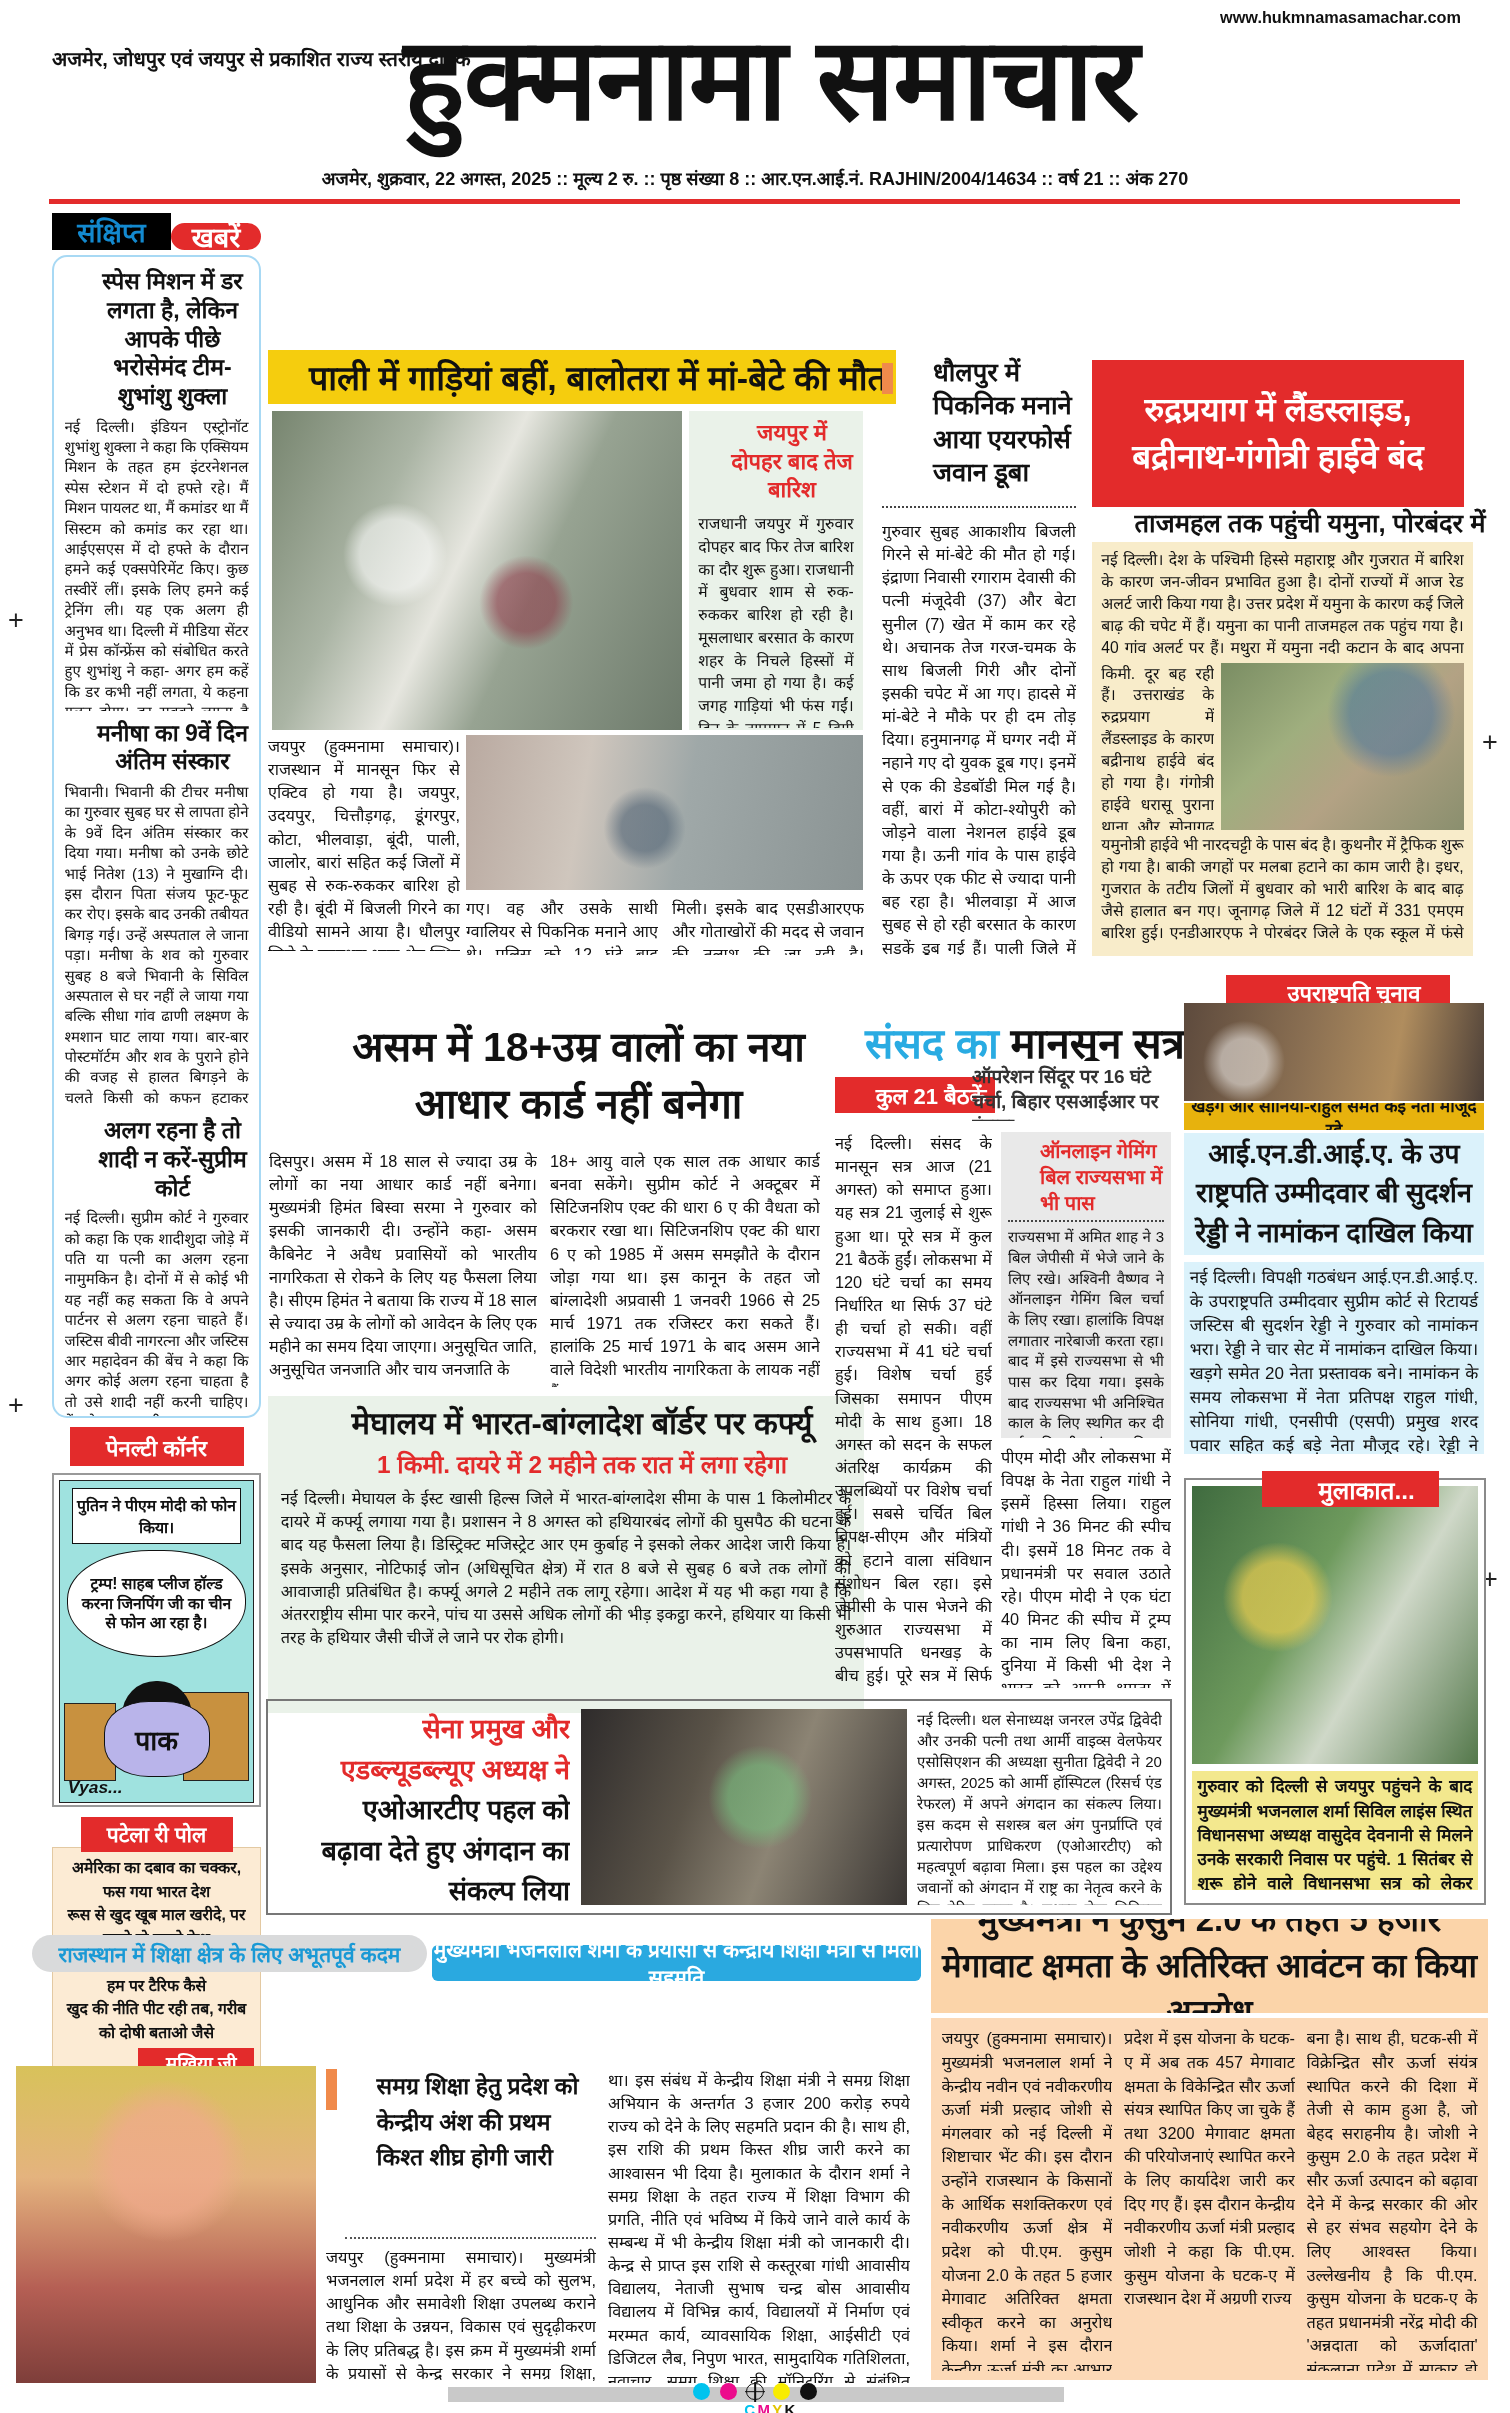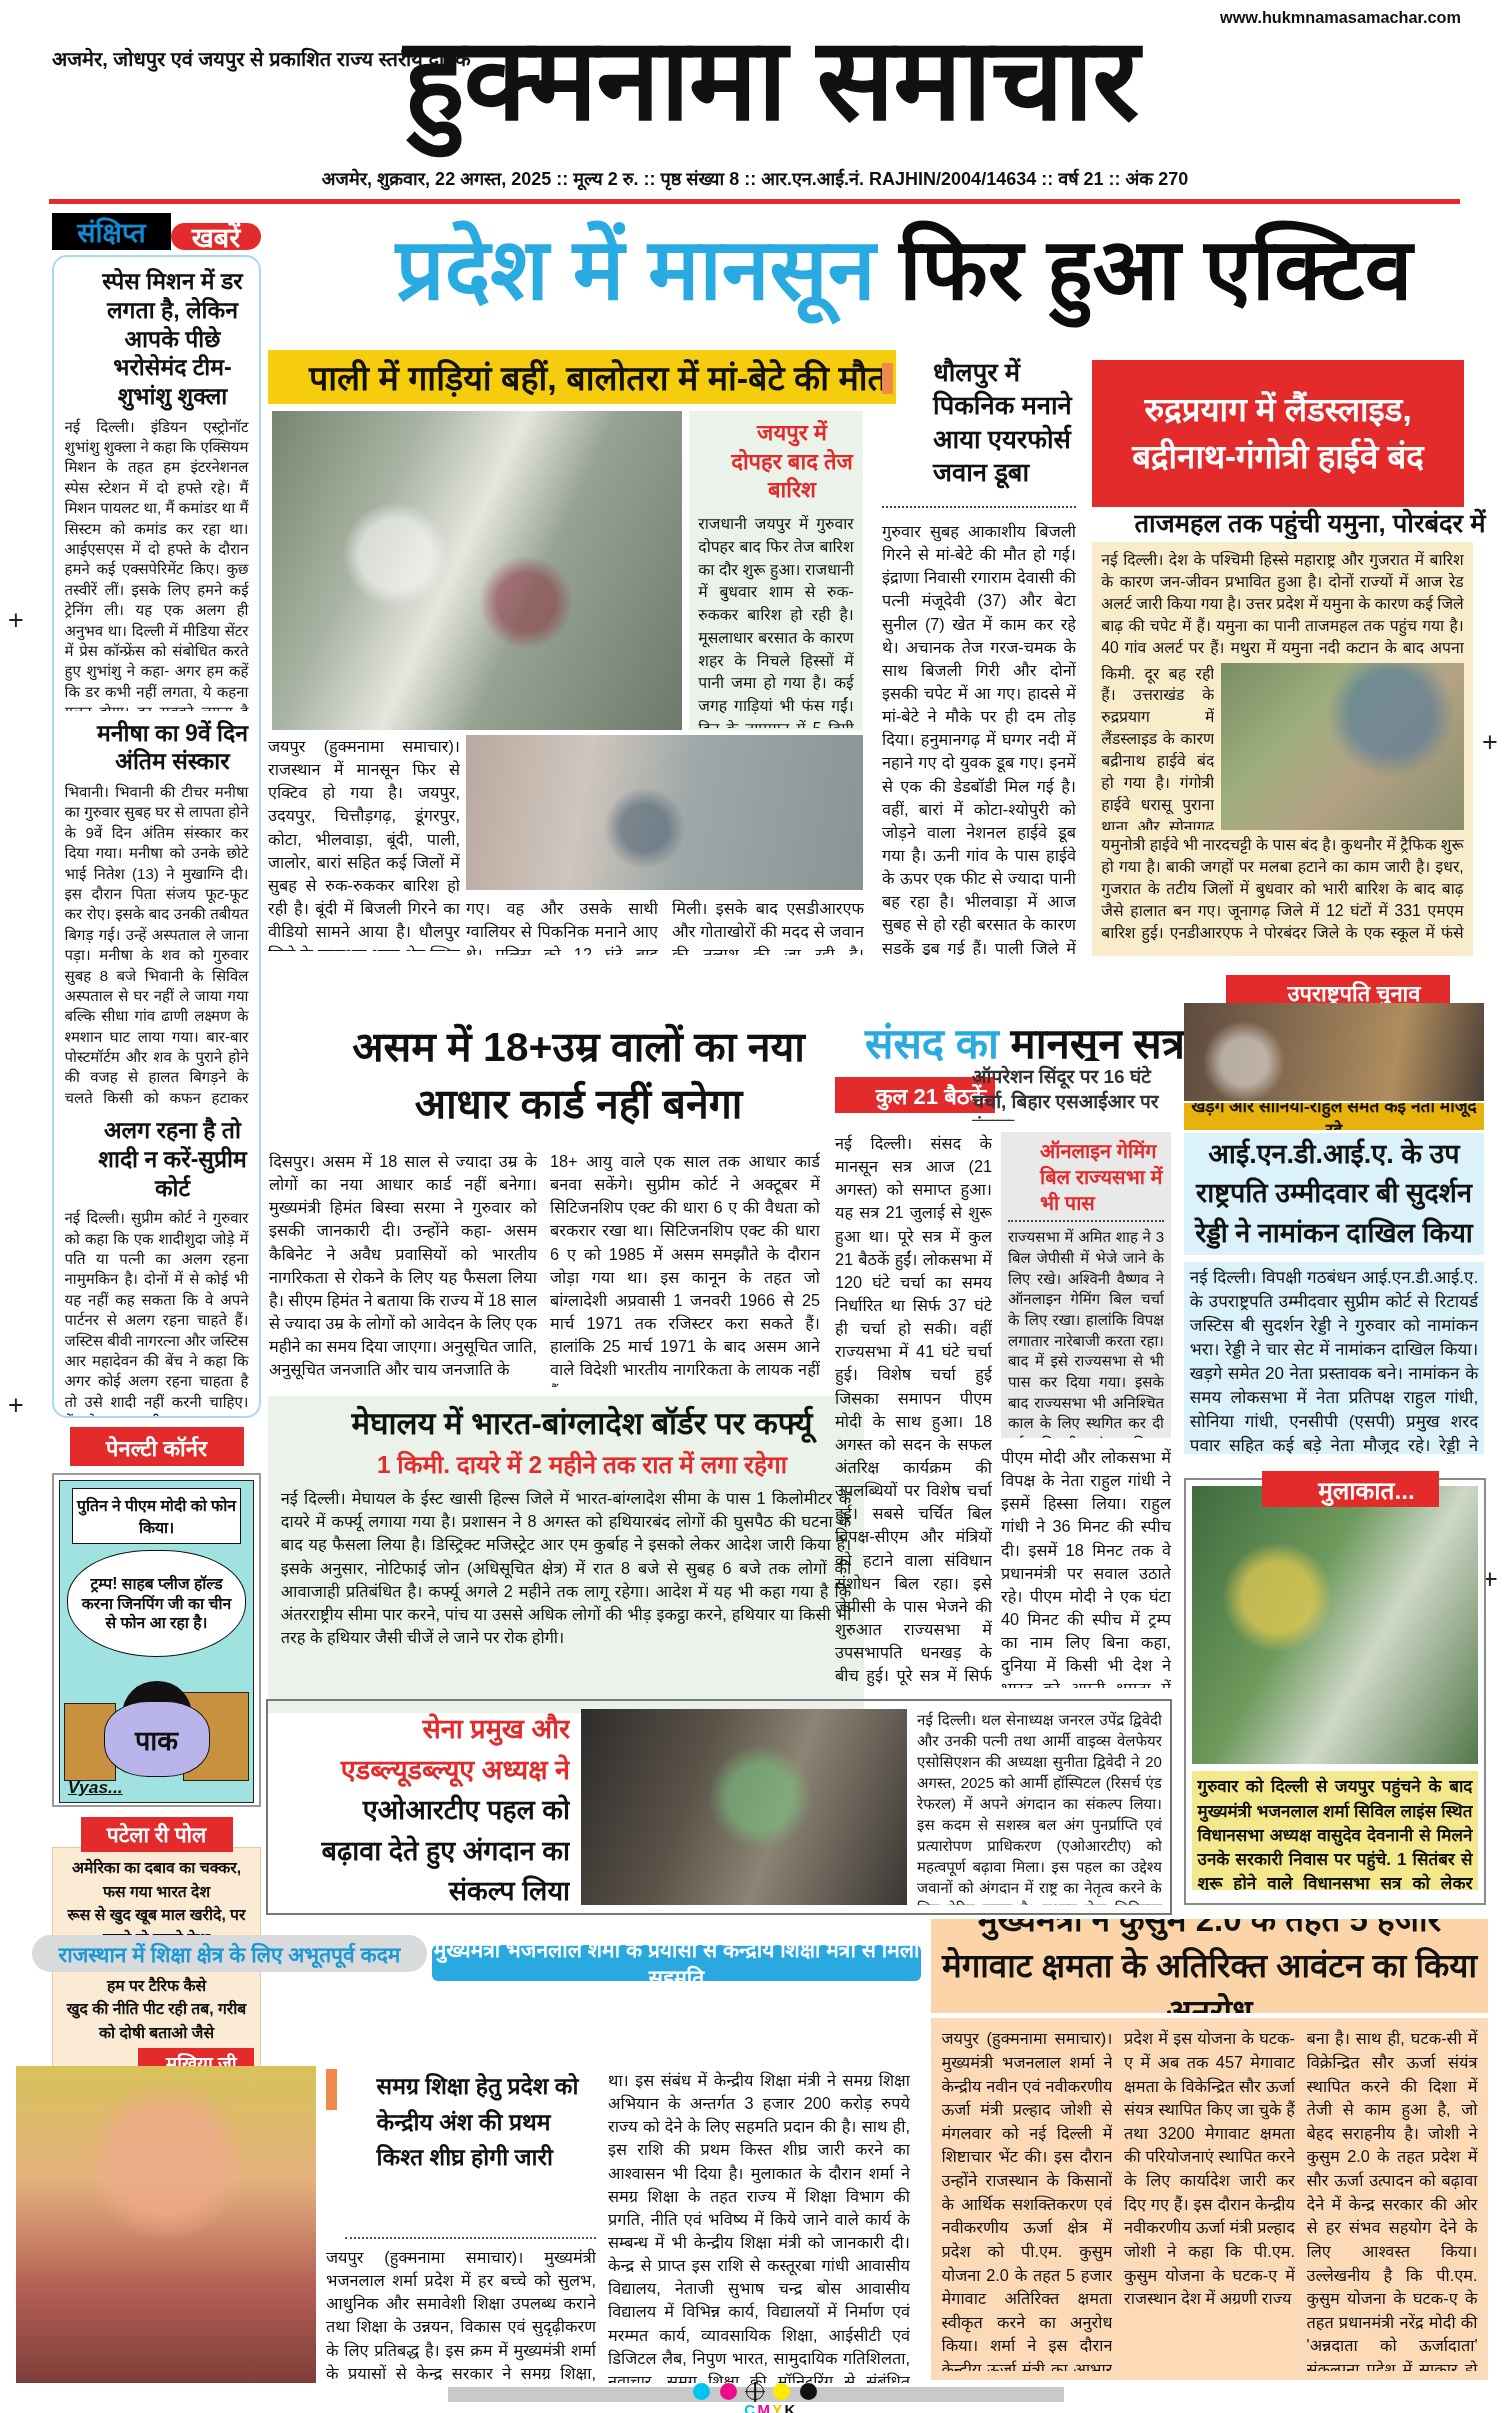--- a/index.html
+++ b/index.html
@@ -72,36 +72,33 @@
     <div style="margin-top:7px;height:334px;border:2.3px solid #999;background:#fff;padding:4.7px;box-sizing:border-box;">
       <div style="position:relative;height:100%;background:#9fe2df;border:1.2px solid #222;overflow:hidden;">
         <div class="abs ctr" style="top:7px;left:12.8px;right:12.8px;height:54px;background:#fff;border:1.2px solid #111;font-size:15.7px;font-weight:800;display:flex;align-items:center;justify-content:center;padding:0 3.5px;">पुतिन ने पीएम मोदी को फोन किया।</div>
         <div class="abs ctr" style="top:69px;left:7px;right:7px;height:105px;background:#fff;border:1.7px solid #111;border-radius:46% 46% 50% 50%;font-size:15.7px;font-weight:800;display:flex;align-items:center;justify-content:center;padding:0 10.5px;line-height:1.25;">ट्रम्प! साहब प्लीज हॉल्ड करना जिनपिंग जी का चीन से फोन आ रहा है।</div>
         <div class="abs" style="bottom:21px;left:4.7px;width:50px;height:76px;background:#c8913f;border:1.7px solid #222;"></div>
         <div class="abs" style="bottom:21px;right:4.7px;width:64px;height:87px;background:#c8913f;border:1.7px solid #222;"></div>
         <div class="abs" style="bottom:87px;left:50%;transform:translateX(-50%);width:70px;height:34px;background:#111;border-radius:35px 35px 0 0;"></div>
         <div class="abs ctr" style="bottom:24.4px;left:50%;transform:translateX(-50%);width:104px;height:74px;background:#b9b4ea;border:1.7px solid #111;border-radius:42%;display:flex;align-items:center;justify-content:center;font-size:27px;font-weight:900;text-align:right;">
             <span>पाक</span>
           </div>
-        <div class="abs" style="bottom:3.5px;left:8.1px;font-size:17.4px;font-style:italic;font-weight:700;text-decoration:underline;">Vyas...</div>
+        <div class="abs" style="bottom:3.5px;left:8.1px;font-size:17.4px;font-style:italic;font-weight:700;">Vyas...</div>
       </div>
     </div>
     <div class="red-bg ctr w9" style="margin:9.3px auto 0;width:152px;font-size:21px;padding:3.5px 0;position:relative;z-index:2;">पटेला री पोल</div>
     <div style="margin-top:-4.7px;background:#fcebd4;border:1.7px solid #e3c9a2;padding:8.1px 5.8px 4.7px;box-sizing:border-box;">
       <div class="ctr" style="font-size:15.7px;font-weight:800;line-height:1.5;">अमेरिका का दबाव का चक्कर, फस गया भारत देश</div>
       <div class="ctr" style="font-size:15.7px;font-weight:800;line-height:1.5;">रूस से खुद खूब माल खरीदे, पर हमसे तो वसूले केश</div>
       <div class="ctr" style="font-size:15.7px;font-weight:800;line-height:1.5;">बहाना उसका झूठा दिखता, अकेले हम पर टैरिफ कैसे</div>
       <div class="ctr" style="font-size:15.7px;font-weight:800;line-height:1.5;">खुद की नीति पीट रही तब, गरीब को दोषी बताओ जैसे</div>
       <div class="red-bg ctr w9" style="margin-left:auto;width:116px;font-size:18.6px;padding:2.3px 0;margin-top:3.5px;">..मुखिया जी</div>
     </div>
   </div>
 
-  <div class="abs ctr w9 hid" style="left:273px;top:216px;width:1198px;height:123px;font-size:86px;line-height:1.25;white-space:nowrap;">
-    <span style="color:#29abe2;">प्रदेश में मानसून</span><span style="color:#0c0c0c;"> फिर हुआ एक्टिव</span>
-  </div>
 
   <div class="abs ctr w9 hid" style="left:268px;top:350px;width:596px;height:54px;background:#f5cd0e;font-size:34px;display:flex;align-items:center;justify-content:center;">पाली में गाड़ियां बहीं, बालोतरा में मां-बेटे की मौत</div>
   <div class="abs ph ph1" style="left:272px;top:411px;width:410px;height:319px;"></div>
   <div class="abs hid" style="left:689px;top:411px;width:174px;height:319px;background:#eaf2e9;padding:8.1px 9.3px;box-sizing:border-box;">
     <div class="ctr w9" style="color:#e32b2b;font-size:22px;line-height:1.3;">जयपुर में दोपहर बाद तेज बारिश</div>
     <div class="j hid" style="margin-top:8.1px;font-size:15.7px;line-height:1.45;height:215px;">राजधानी जयपुर में गुरुवार दोपहर बाद फिर तेज बारिश का दौर शुरू हुआ। राजधानी में बुधवार शाम से रुक-रुककर बारिश हो रही है। मूसलाधार बरसात के कारण शहर के निचले हिस्सों में पानी जमा हो गया है। कई जगह गाड़ियां भी फंस गईं। दिन के तापमान में 5 डिग्री तक गिरावट दर्ज की गई है।</div>
   </div>
   <div class="abs body-txt j hid" style="left:268px;top:735px;width:192px;height:216px;">जयपुर (हुक्मनामा समाचार)। राजस्थान में मानसून फिर से एक्टिव हो गया है। जयपुर, उदयपुर, चित्तौड़गढ़, डूंगरपुर, कोटा, भीलवाड़ा, बूंदी, पाली, जालोर, बारां सहित कई जिलों में सुबह से रुक-रुककर बारिश हो रही है। बूंदी में बिजली गिरने का वीडियो सामने आया है। धौलपुर जिले के सरमथुरा थाना क्षेत्र स्थित दमोह झरने में एयरफोर्स का एक जवान डूब गया। उसके डूबते ही साथी जवान बिना किसी को सूचना दिए भाग</div>
   <div class="abs ph ph2" style="left:466px;top:735px;width:397px;height:155px;"></div>
   <div class="abs body-txt j hid" style="left:466px;top:897px;width:192px;height:58px;">गए। वह और उसके साथी ग्वालियर से पिकनिक मनाने आए थे। पुलिस को 12 घंटे बाद गुरुवार सुबह 6 बजे हादसे की सूचना</div>

